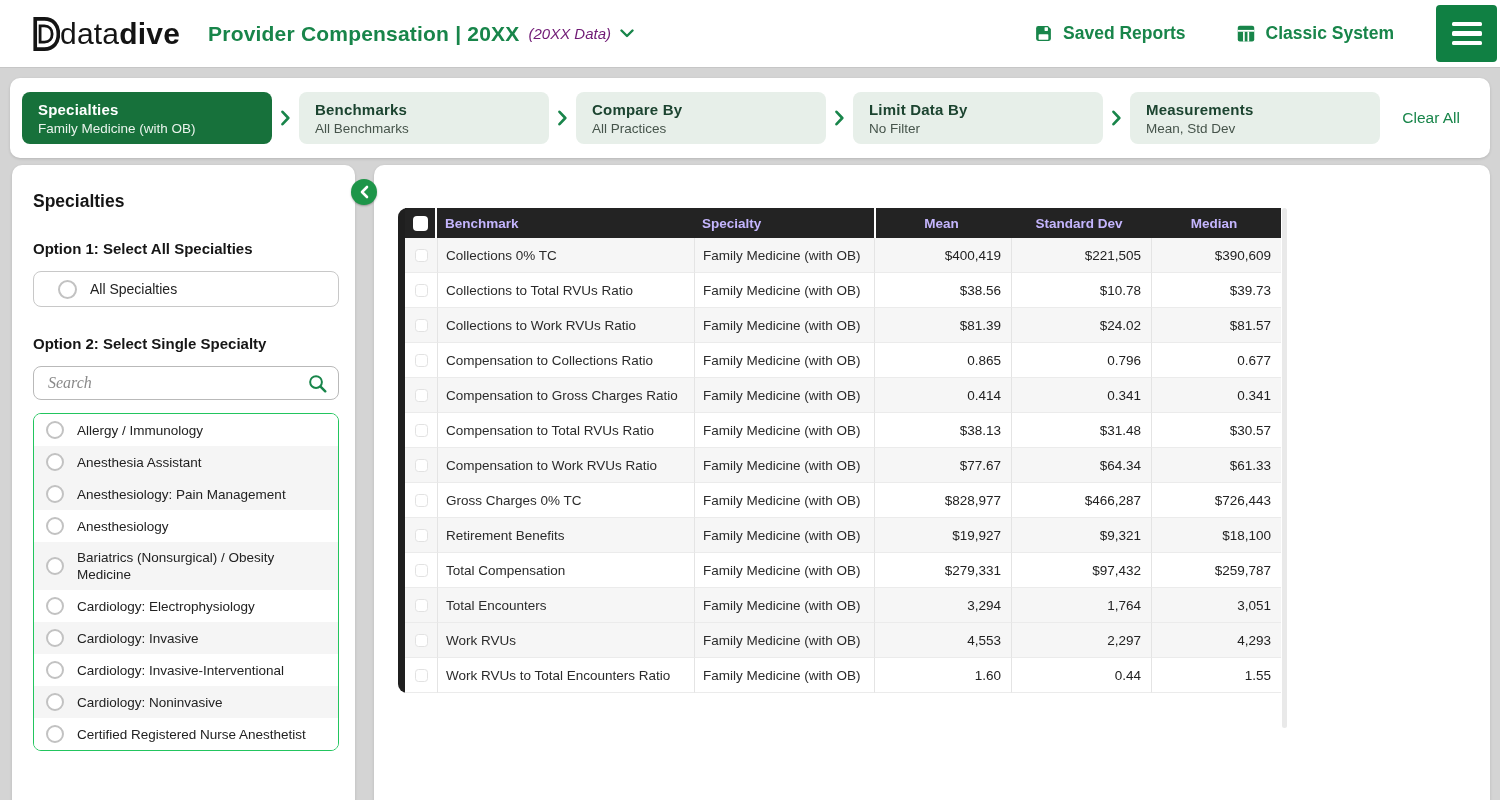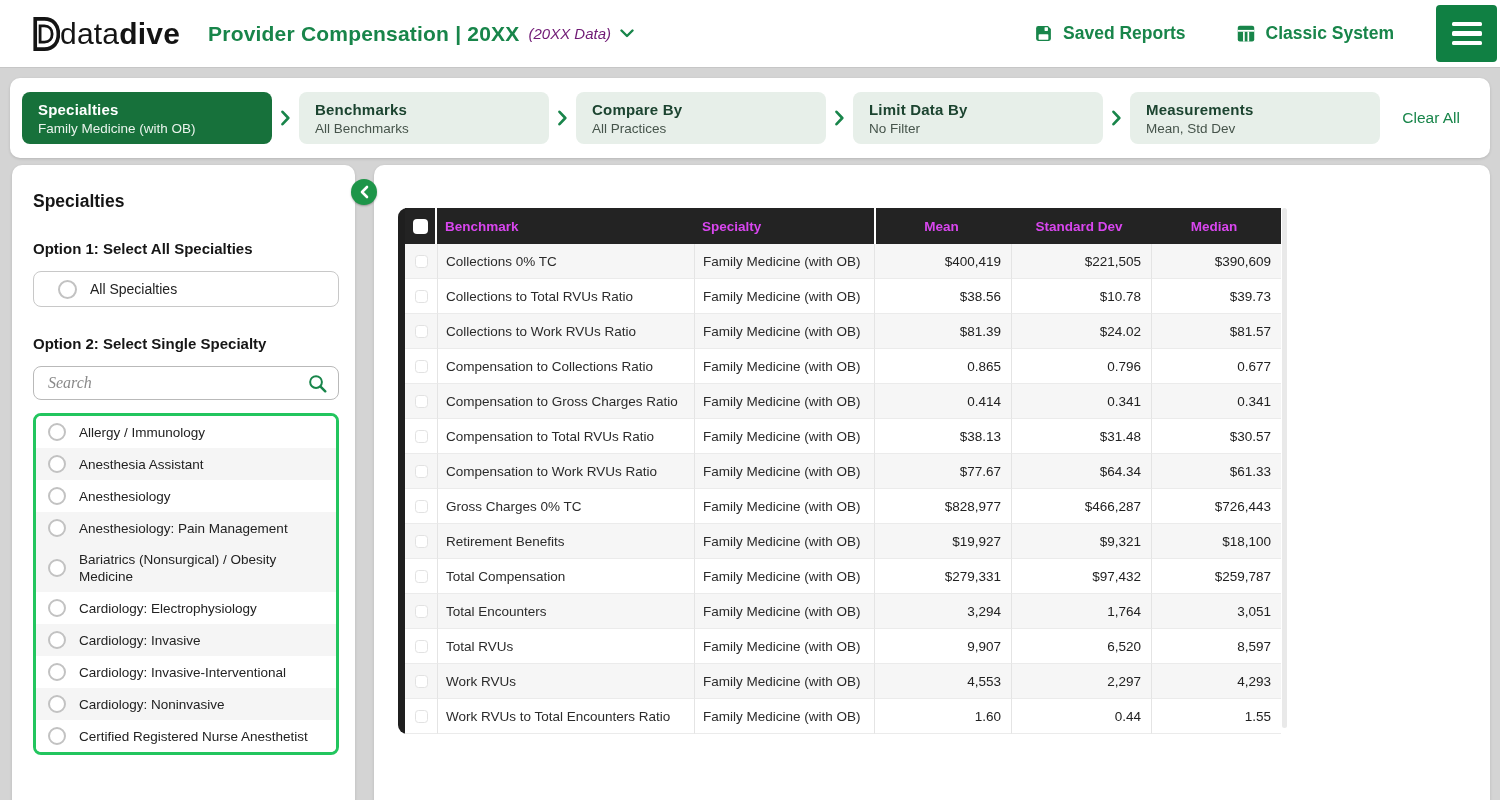--- a/index.html
+++ b/index.html
@@ -66,21 +66,21 @@
   .radio { width:19px; height:19px; border:2px solid #c2c2c2; border-radius:50%; background:#fff; flex:none; }
   .search-box {
     border:1px solid #b9b9b9; border-radius:8px; height:34px;
     display:flex; align-items:center; padding:0 10px 0 12px; margin-bottom:13px; background:#fff;
   }
   .search-box input {
     border:none; outline:none; flex:1; font-size:16px; font-style:italic; color:#0369a1;
     font-family:Liberation Serif, serif; background:transparent; min-width:0;
   }
   .search-box input::placeholder { color:#8a8a8a; font-style:italic; }
-  .spec-list { border:3px solid #22c55e; border-radius:8px; overflow:hidden; background:#fff; }
+  .spec-list { border:1px solid #22c55e; border-radius:8px; overflow:hidden; background:#fff; }
   .spec-item { display:flex; align-items:center; gap:13px; padding:7px 12px; cursor:pointer; background:#fff; }
   .spec-item.alt { background:#f5f5f5; }
   .spec-item .radio { width:18px; height:18px; }
   .spec-label { font-size:13.5px; color:#222; line-height:17px; }
 
   
   .main-panel {
     position:absolute; left:374px; right:10px; top:165px; bottom:-20px; background:#fff;
     border-radius:10px; box-shadow:0 1px 3px rgba(0,0,0,.14);
   }
@@ -88,21 +88,21 @@
     position:absolute; left:351px; top:179px; width:26px; height:26px; border-radius:50%;
     background:#1e9549; border:none; display:flex; align-items:center; justify-content:center;
     cursor:pointer; z-index:6; box-shadow:0 1px 2px rgba(0,0,0,.3); padding:0;
   }
   .table-shell {
     position:absolute; left:24px; top:43px;
     background:#1f1f1f; border-radius:9px 0 0 9px; padding-left:7px;
   }
   table.data { border-collapse:separate; border-spacing:0; table-layout:fixed; width:876px; background:#fff; }
   table.data th {
-    background:#232323; color:#d946ef; font-size:13.5px; font-weight:bold; height:36px;
+    background:#232323; color:#c4b5fd; font-size:13.5px; font-weight:bold; height:30px;
     padding:0 12px 0 8px; text-align:left; white-space:nowrap;margin-left:47px;
   }
   table.data th.cb { padding:0; text-align:center; border-right:2px solid #fff; }
   table.data th.num { text-align:center; }
   table.data th.sep-left { border-left:2px solid #fff; }
   table.data td {
     height:35px; padding:0 10px 0 8px; font-size:13.5px; color:#2b2b2b; background:#fff;
     border-bottom:1px solid #ebebeb; border-left:1px solid #e4e4e4; white-space:nowrap; overflow:hidden;
   }
   table.data td.cb { border-left:none; padding:0; text-align:center; }
@@ -235,27 +235,27 @@
 
   <div class="spec-list">
       <div class="spec-item">
         <span class="radio"></span>
         <span class="spec-label">Allergy / Immunology</span>
       </div>
       <div class="spec-item alt">
         <span class="radio"></span>
         <span class="spec-label">Anesthesia Assistant</span>
       </div>
+      <div class="spec-item alt">
+        <span class="radio"></span>
+        <span class="spec-label">Anesthesiology: Pain Management</span>
+      </div>
       <div class="spec-item">
         <span class="radio"></span>
         <span class="spec-label">Anesthesiology</span>
-      </div>
-      <div class="spec-item alt">
-        <span class="radio"></span>
-        <span class="spec-label">Anesthesiology: Pain Management</span>
       </div>
       <div class="spec-item alt">
         <span class="radio"></span>
         <span class="spec-label">Bariatrics (Nonsurgical) / Obesity Medicine</span>
       </div>
       <div class="spec-item">
         <span class="radio"></span>
         <span class="spec-label">Cardiology: Electrophysiology</span>
       </div>
       <div class="spec-item alt">
@@ -386,28 +386,20 @@
             <td class="num">$259,787</td>
           </tr>
           <tr class="odd">
             <td class="cb"><span class="cbx"></span></td>
             <td>Total Encounters</td>
             <td>Family Medicine (with OB)</td>
             <td class="num">3,294</td>
             <td class="num">1,764</td>
             <td class="num">3,051</td>
           </tr>
-          <tr>
-            <td class="cb"><span class="cbx"></span></td>
-            <td>Total RVUs</td>
-            <td>Family Medicine (with OB)</td>
-            <td class="num">9,907</td>
-            <td class="num">6,520</td>
-            <td class="num">8,597</td>
-          </tr>
           <tr class="odd">
             <td class="cb"><span class="cbx"></span></td>
             <td>Work RVUs</td>
             <td>Family Medicine (with OB)</td>
             <td class="num">4,553</td>
             <td class="num">2,297</td>
             <td class="num">4,293</td>
           </tr>
           <tr>
             <td class="cb"><span class="cbx"></span></td>

